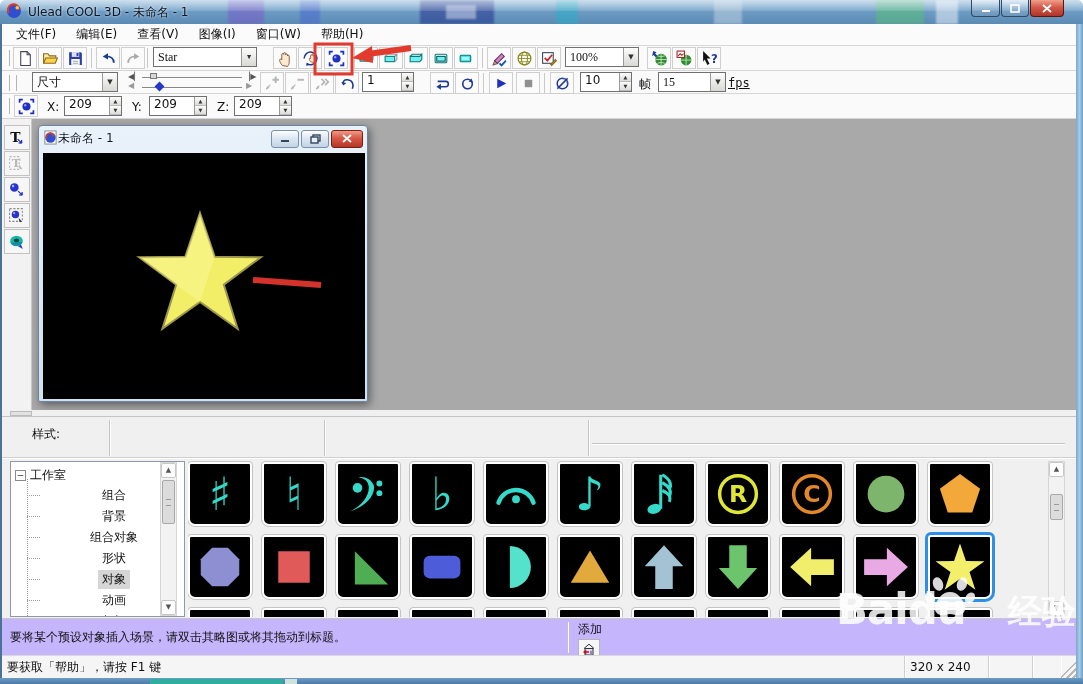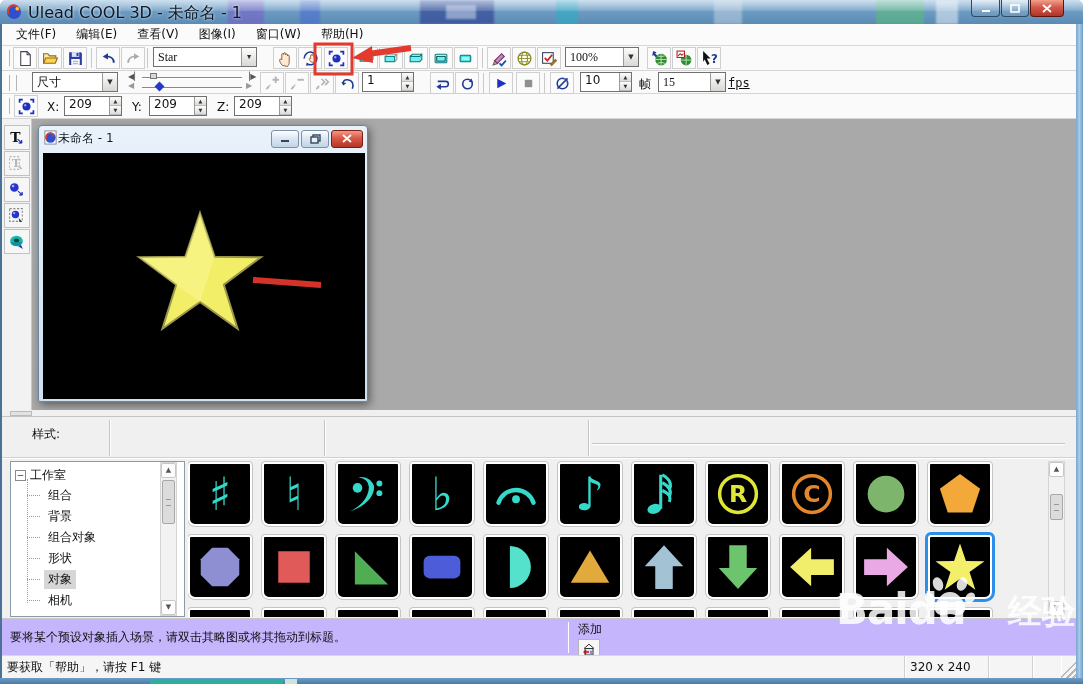--- a/index.html
+++ b/index.html
@@ -8,21 +8,21 @@
   .app { position:relative; width:1083px; height:684px; background:#f0f0f0; border-radius:6px 6px 0 0; }
 
   
   .titlebar { position:absolute; left:0; top:0; width:1083px; height:24px;
     background:linear-gradient(#8fb9da, #6d9cc4 45%, #5b8ab4);
     border-radius:6px 6px 0 0; overflow:hidden; }
   .titlebar .glass { position:absolute; top:0; height:24px; opacity:.55; filter:blur(1px); }
   .titlebar::after { content:""; position:absolute; left:0; right:0; top:0; height:11px;
     background:linear-gradient(rgba(255,255,255,.55),rgba(255,255,255,.12)); }
   .title-left { position:absolute; left:6px; top:3px; display:flex; align-items:center; gap:6px; z-index:3; }
-  .title-text { font-size:16px; color:#0c1624; text-shadow:0 0 3px rgba(255,255,255,.9); white-space:nowrap; }
+  .title-text { font-size:12px; color:#0c1624; text-shadow:0 0 3px rgba(255,255,255,.9); white-space:nowrap; }
   .winbtns { position:absolute; top:0; left:971px; display:flex; z-index:4; }
   .wbtn { height:17px; border:1px solid #2d4a66; border-top:none; border-radius:0 0 4px 4px;
     background:linear-gradient(rgba(255,255,255,.45),rgba(190,210,230,.25) 45%,rgba(120,150,180,.35));
     display:grid; place-items:center; margin-right:1px; }
   .wbtn.min { width:29px; } .wbtn.max { width:28px; }
   .wbtn.close { width:34px; background:linear-gradient(#f0a08c,#d4594a 45%,#b03328); border-color:#5e150c; }
 
   
   .edge-left { position:absolute; left:0; top:24px; width:2px; height:654px; background:#4a7296; }
   .edge-right { position:absolute; left:1076px; top:24px; width:7px; height:654px;
@@ -92,21 +92,21 @@
   
   .bottompanel { position:absolute; left:2px; top:458px; width:1074px; height:160px; background:#f0f0f0;
     border-top:1px solid #fff; }
   .tree { position:absolute; left:8px; top:2px; width:175px; height:156px; background:#fff;
     border:1px solid #8d99a5; overflow:hidden; padding:3px 0 0 4px; }
   .tree-root { display:flex; align-items:center; height:20px; }
   .expander { width:11px; height:11px; border:1px solid #8a8a8a; background:#fff; font-size:9px; line-height:9px;
     text-align:center; color:#333; margin-right:4px; }
   .tree-children { position:relative; margin-left:7px; }
   .tree-children::before { content:""; position:absolute; left:5px; top:-6px; bottom:8px; border-left:1px dotted #9a9a9a; }
-  .tree-row { position:relative; height:21px; display:flex; align-items:center; padding-left:22px; }
+  .tree-row { position:relative; height:21px; display:flex; align-items:center; padding-left:22px;justify-content:center; }
   .tree-row::before { content:""; position:absolute; left:5px; top:10px; width:13px; border-top:1px dotted #9a9a9a; }
   .tree-label { padding:1px 4px; }
   .tree-label.selected { background:#d6d6d6; }
 
   .scroll { position:absolute; width:17px; background:#f2f2f2; border:1px solid #d5d5d5; }
   .sarrow { position:absolute; left:0; width:15px; height:15px; background:#fdfdfd; border:1px solid #c8c8c8;
     border-radius:2px; font-size:7px; line-height:13px; text-align:center; color:#555; }
   .sarrow.top { top:0; } .sarrow.bottom { bottom:0; }
   .sthumb { position:absolute; left:1px; width:13px; background:#dcdcdc; border:1px solid #a8a8a8; border-radius:2px; }
   .sthumb::after { content:""; position:absolute; left:3px; right:3px; top:50%; height:5px; margin-top:-3px;
@@ -560,20 +560,23 @@
           <div class="tree-row">
             <span class="tree-label">组合对象</span>
           </div>
           <div class="tree-row">
             <span class="tree-label">形状</span>
           </div>
           <div class="tree-row">
             <span class="tree-label selected">对象</span>
           </div>
           <div class="tree-row">
+            <span class="tree-label">动画</span>
+          </div>
+          <div class="tree-row">
             <span class="tree-label">相机</span>
           </div>
         </div>
     </div>
     <div class="scroll" style="left:158px;top:3px;height:154px;">
       <span class="sarrow top">▲</span>
       <span class="sthumb" style="top:17px;height:44px;"></span>
       <span class="sarrow bottom">▼</span>
     </div>
     <div class="preset-grid">

